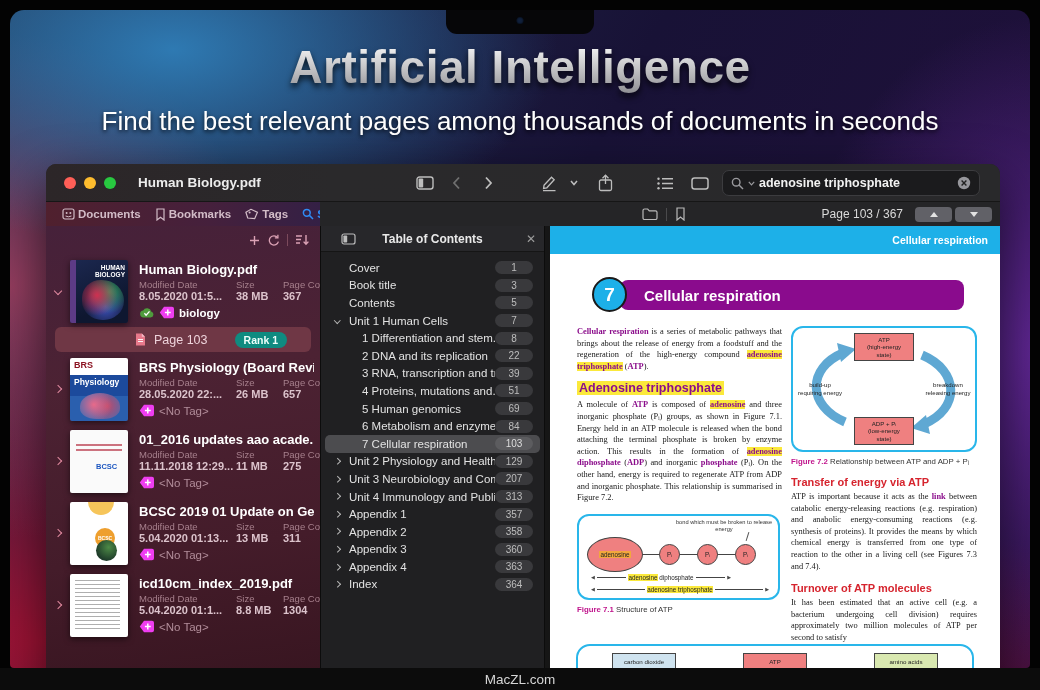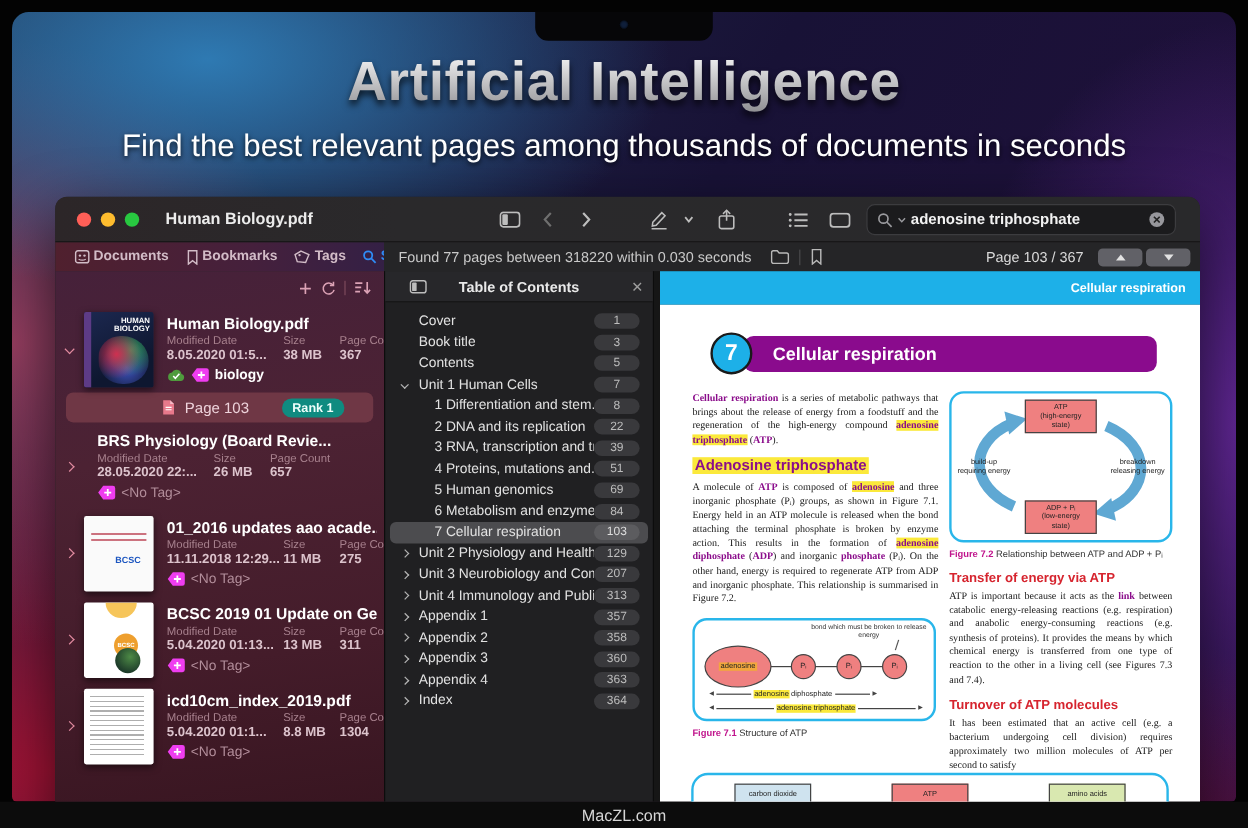--- a/index.html
+++ b/index.html
@@ -344,21 +344,20 @@
           <span style="display:flex;">
             <svg width="12" height="12" viewBox="0 0 12 12">
                 <circle cx="4.8" cy="4.8" r="3.4" fill="none" stroke="currentColor" stroke-width="1.5"></circle>
                 <line x1="7.4" y1="7.4" x2="11" y2="11" stroke="currentColor" stroke-width="1.5"></line>
               </svg>
           </span>
           <span>Search</span>
         </div>
       </div>
       <div class="tabrow-right">
-        <span class="status-text">Found 77 pages between 318220 within 0.030 seconds</span>
         <div class="sr-icons">
           <span style="display:flex;">
             <svg width="16" height="12" viewBox="0 0 16 12">
                 <path d="M1 2.5 a1.5 1.5 0 0 1 1.5-1.5 h3.2 l1.6 1.8 h6.2 a1.5 1.5 0 0 1 1.5 1.5 v5.7 a1.5 1.5 0 0 1 -1.5 1.5 h-11 a1.5 1.5 0 0 1 -1.5 -1.5 Z" fill="none" stroke="currentColor" stroke-width="1.2"></path>
               </svg>
           </span>
           <span class="sep"></span>
           <span style="display:flex;">
             <svg width="11" height="14" viewBox="0 0 11 14">
                 <path d="M2 1 h7 v12 l-3.5-3 L2 13 Z" fill="none" stroke="currentColor" stroke-width="1.2"></path>
@@ -451,20 +450,24 @@
               </span>
               <span class="plabel">Page 103</span>
               <span class="rank">Rank 1</span>
             </div>
           </div>
           <div class="doc-block">
             <div class="doc-row">
               <span class="doc-chev">
                 <span class="chev-shape"></span>
               </span>
+              <div class="thumb thumb-brs">
+                <span class="ct1">BRS</span>
+                <span class="ct2">Physiology</span>
+              </div>
               <div class="doc-info">
                 <div class="doc-title">BRS Physiology (Board Revie...</div>
                 <div class="meta-row meta-labels">
                   <span>Modified Date</span>
                   <span>Size</span>
                   <span>Page Count</span>
                 </div>
                 <div class="meta-row meta-vals">
                   <span>28.05.2020 22:...</span>
                   <span>26 MB</span>

